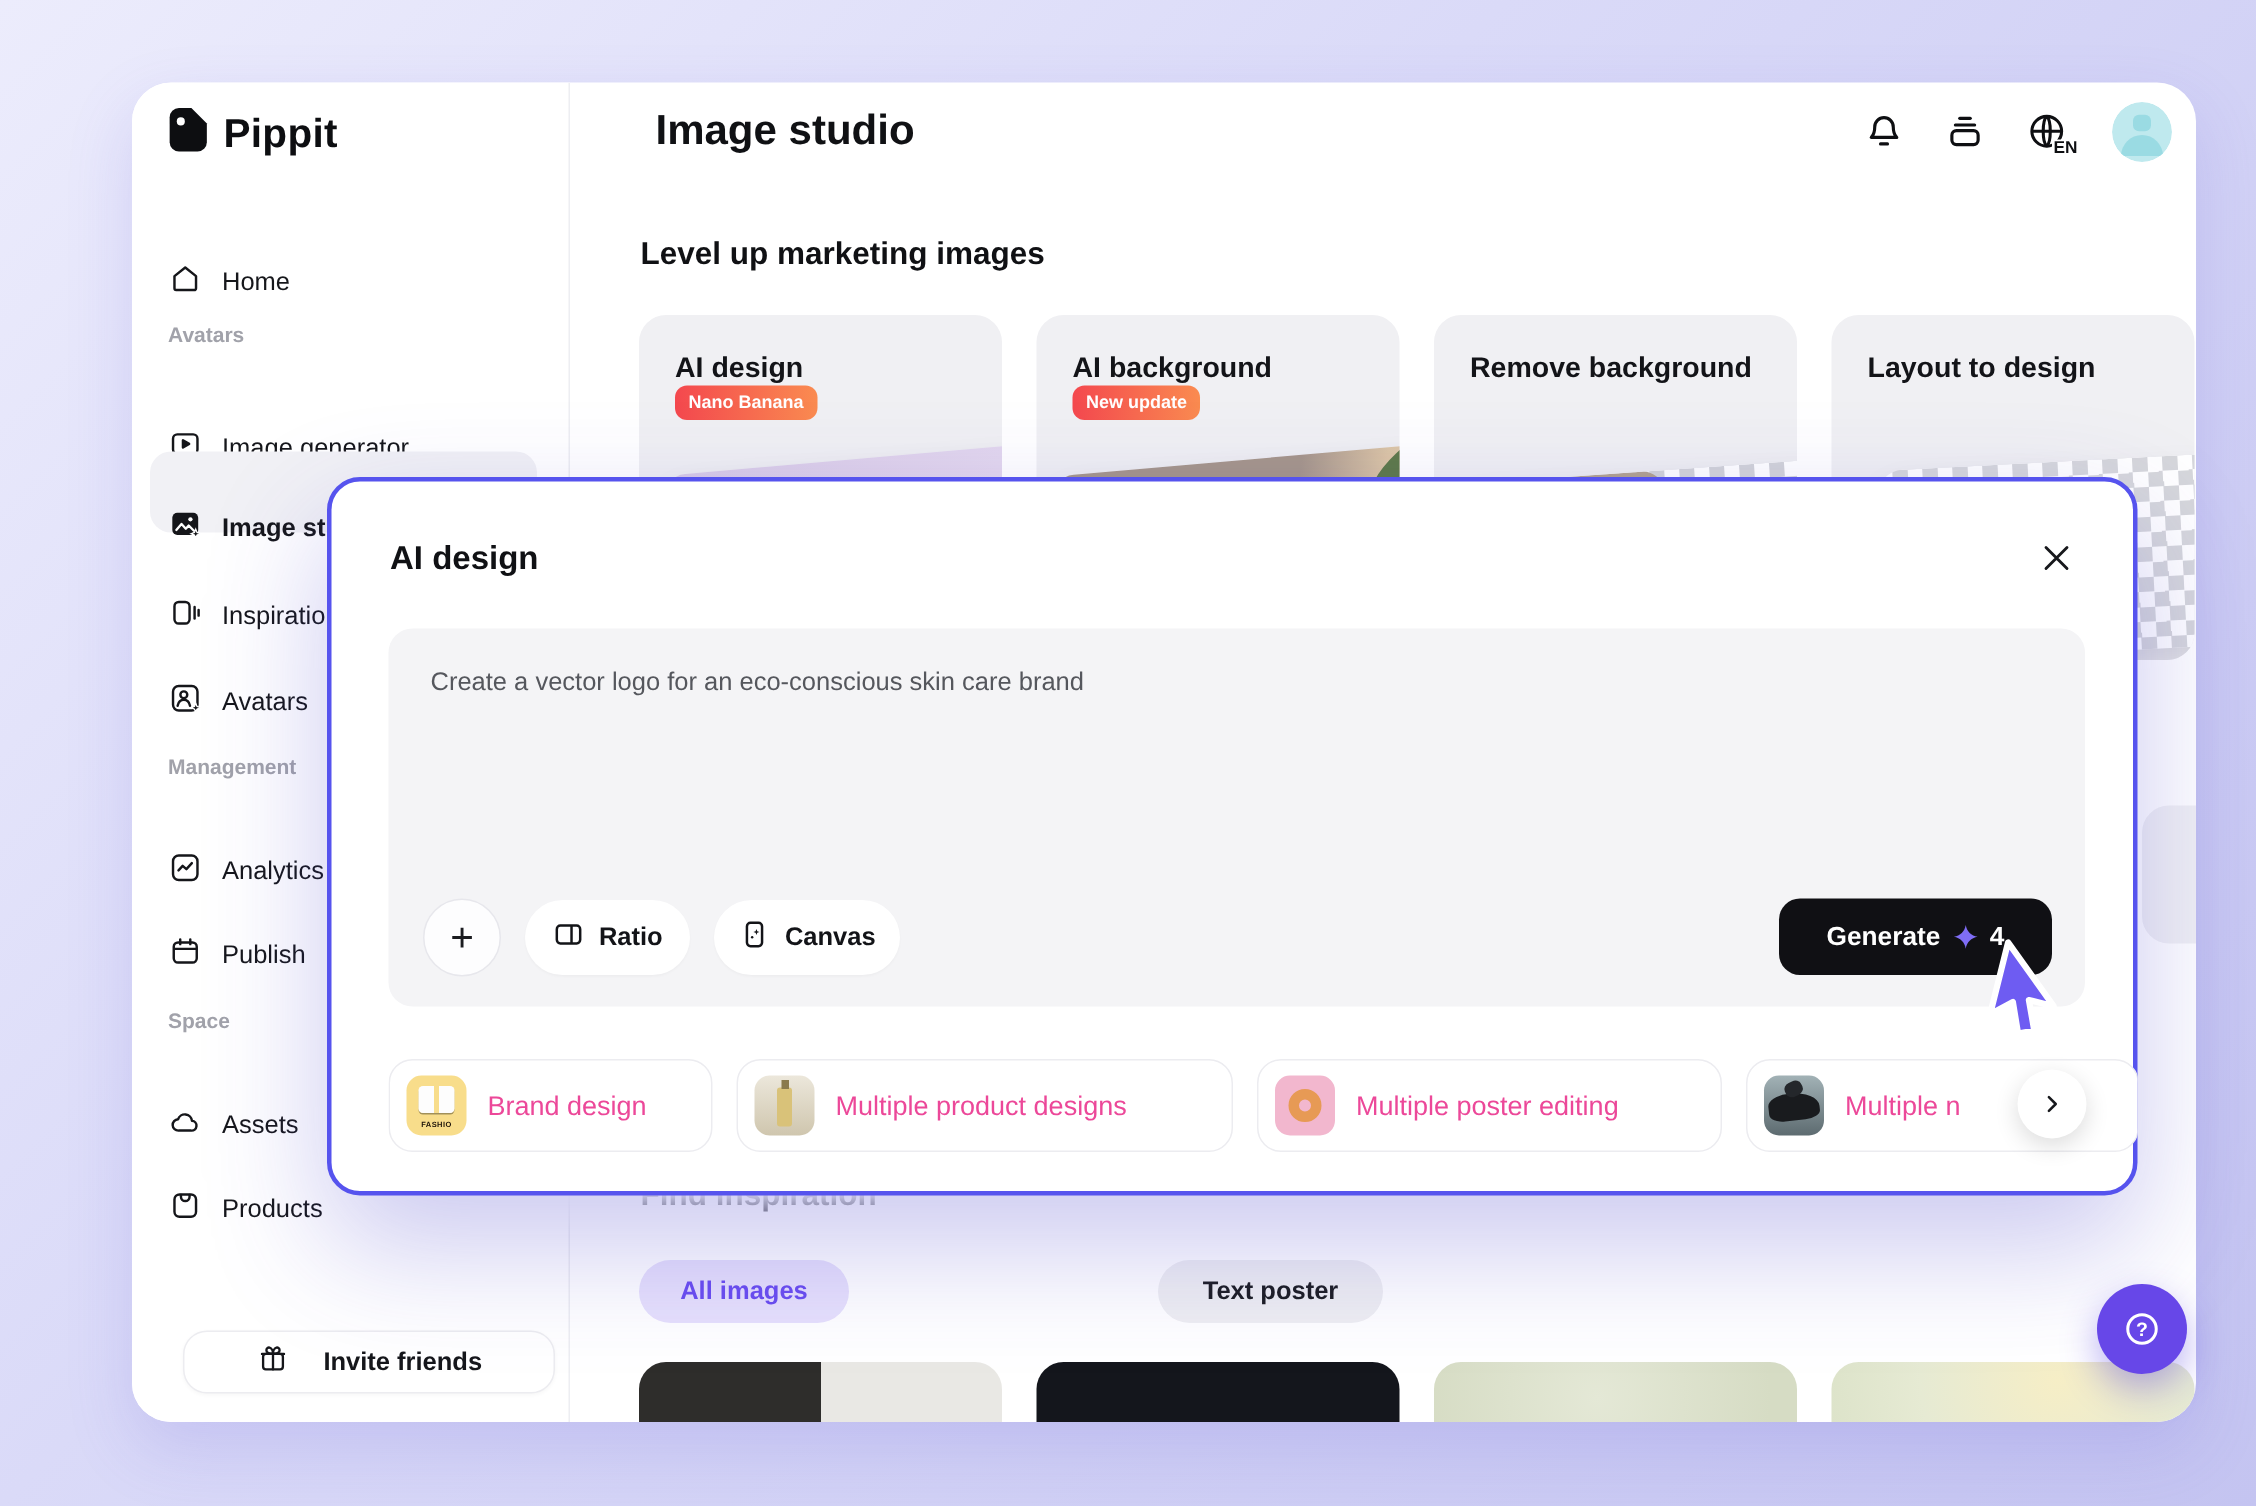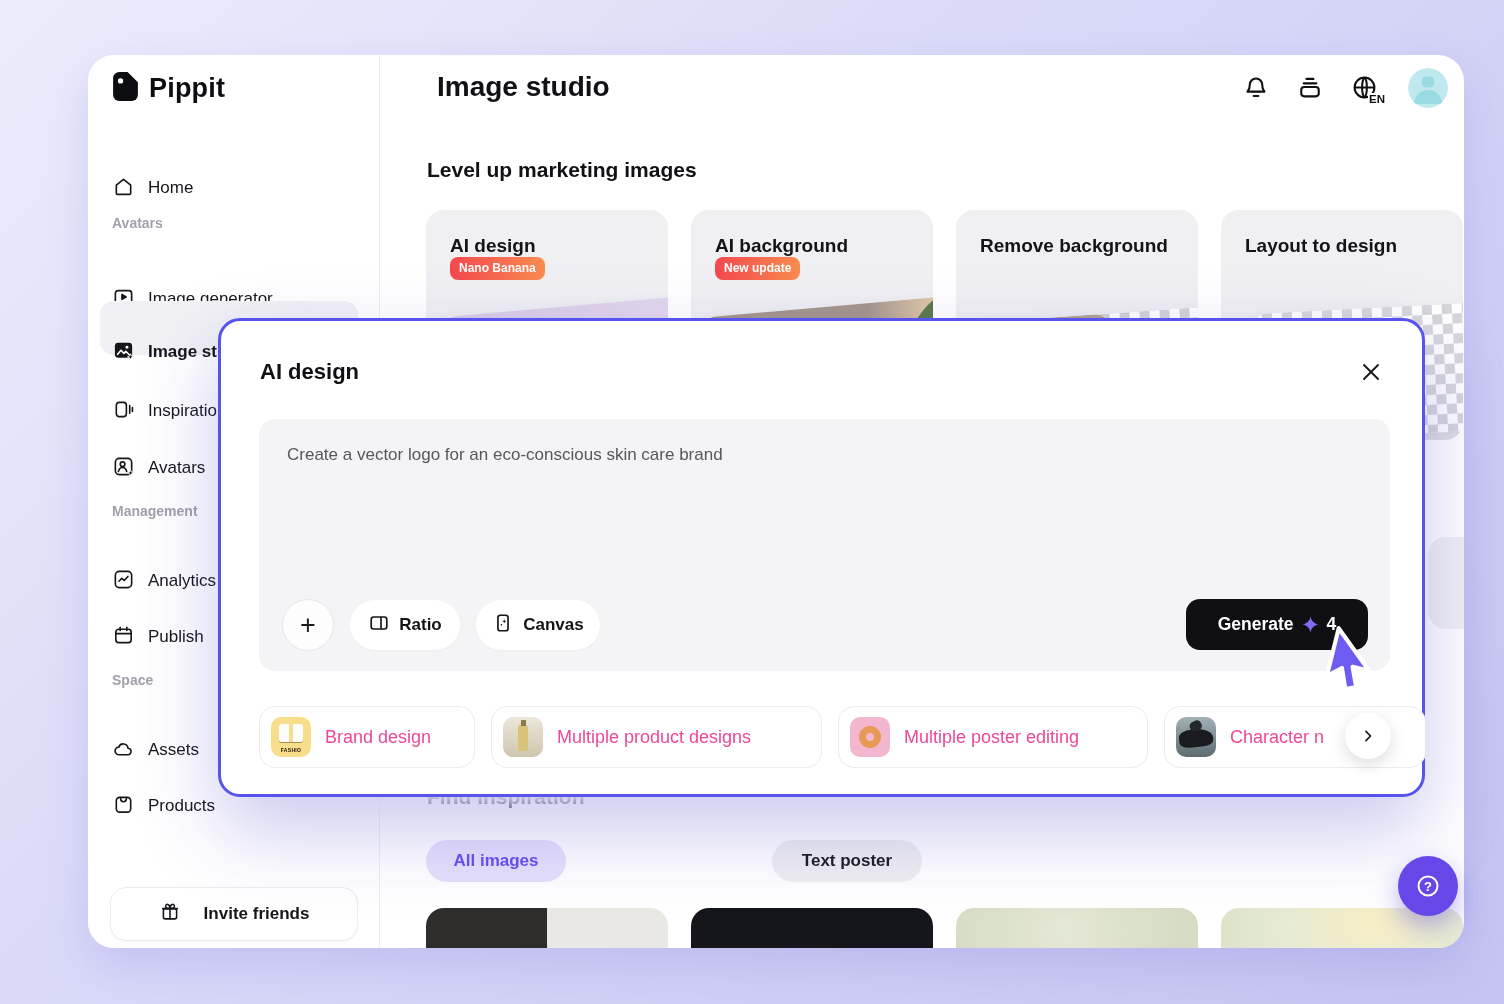--- a/index.html
+++ b/index.html
@@ -20,21 +20,21 @@
   .sidebar { position:absolute; left:0; top:0; width:292px; height:100%; border-right:1px solid #edeef2; background:#fff; }
   .logo { position:absolute; left:24px; top:16px; display:flex; align-items:center; gap:10px; }
   .logo-text { font-size:27px; font-weight:800; letter-spacing:.2px; color:#0d0e11; }
   .nav-item { position:absolute; left:24px; height:32px; display:flex; align-items:center; gap:13px; cursor:pointer;margin-top:24px; }
   .nav-item svg { width:23px; height:23px; flex:none; }
   .nav-label { font-size:17px; color:#16171b; white-space:nowrap; }
   .nav-label.bold { font-weight:700; }
   .section-label { position:absolute; left:24px; font-size:14px; font-weight:600; color:#a1a2aa; }
   .selected-pill { position:absolute; left:12px; top:246px; width:258px; height:54px; background:#f1f1f5; border-radius:14px; }
   .invite-btn {
-    position:absolute; left:22px; top:832px; width:248px; height:54px;
+    position:absolute; left:34px; top:832px; width:248px; height:42px;
     border:1px solid #ececf0; border-radius:16px; background:#fff;
     display:flex; align-items:center; justify-content:center; gap:23px;
     font-size:17px; font-weight:700; box-shadow:0 1px 3px rgba(0,0,0,.04); cursor:pointer;
   }
   
   .page-title { position:absolute; left:349px; top:16px; font-size:28px; font-weight:800; color:#101114; }
   .header-icons { position:absolute; right:16px; top:13px; display:flex; align-items:center; gap:26px; }
   .hicon { width:28px; height:28px; position:relative; cursor:pointer; }
   .globe-wrap { position:relative; width:32px; height:30px; cursor:pointer; }
   .globe-en { position:absolute; right:-3px; bottom:-2px; font-size:11.5px; font-weight:800; background:#fff; padding-left:1px; color:#0e0f12; }
@@ -363,21 +363,21 @@
     <div class="chip" style="width:310px">
       <span class="chip-thumb thumb-donut">
           <span class="donut"></span>
         </span>
       <span class="chip-label">Multiple poster editing</span>
     </div>
     <div class="chip" style="width:262px">
       <span class="chip-thumb thumb-moto">
           <span class="moto"></span>
         </span>
-      <span class="chip-label">Character n</span>
+      <span class="chip-label">Multiple n</span>
     </div>
   </div>
 
   <div class="next-btn">
     <svg width="20" height="20" viewBox="0 0 24 24" fill="none" stroke="#17181c" stroke-width="2" stroke-linecap="round" stroke-linejoin="round">
         <path d="M9.5 6.5l5.5 5.5-5.5 5.5"></path>
       </svg>
   </div>
 </div>
 

